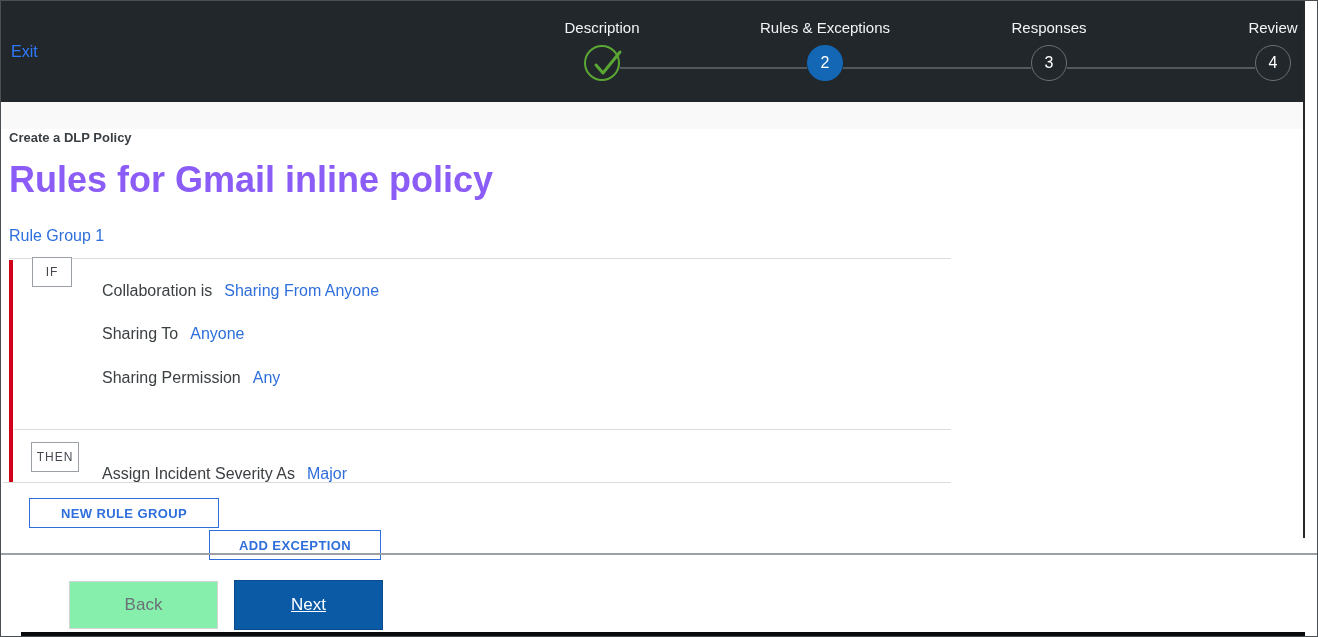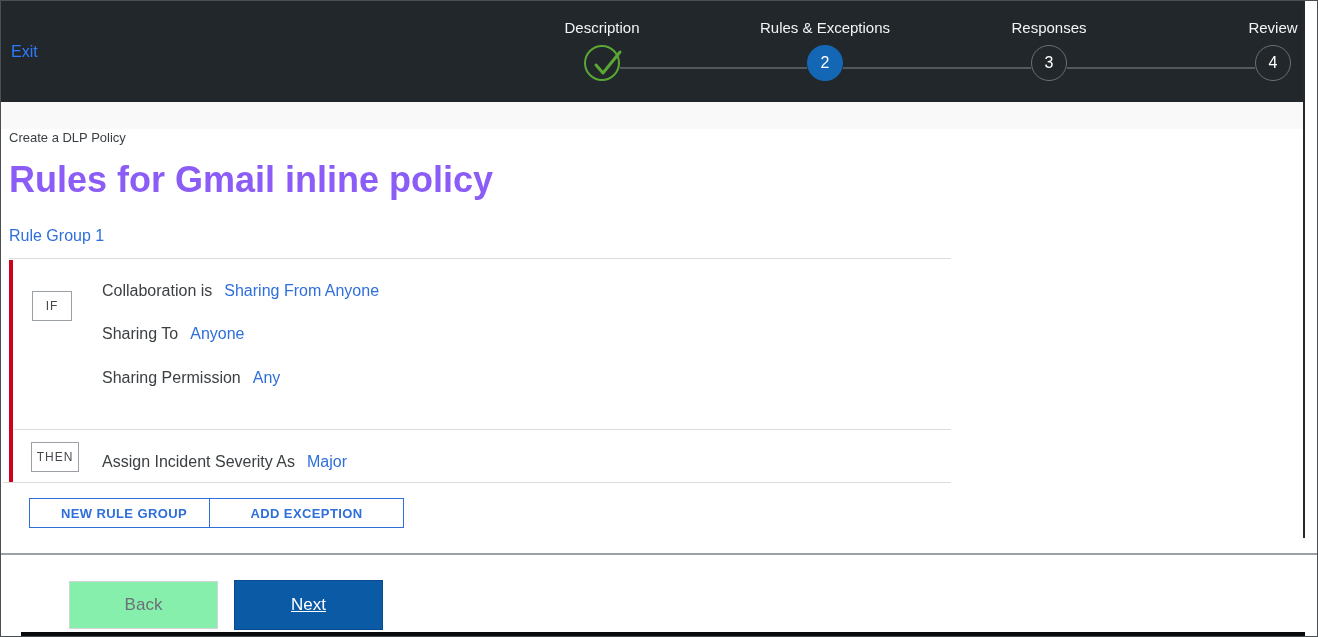--- a/index.html
+++ b/index.html
@@ -21,49 +21,49 @@
   }
   .step-circle.complete{border:2px solid #5aa733;overflow:visible;}
   .step-circle.active{background:#1467b4;}
   .step-circle.upcoming{border:1px solid #6b7075;}
   .check-svg{position:absolute;left:-2px;top:-8px;overflow:visible;}
   .connector{position:absolute;top:66px;height:2px;background:#54585c;}
   
   .subheader{position:absolute;left:0;top:101px;width:1302px;height:27px;background:#f9f9fa;}
   .right-edge-line{position:absolute;left:1302px;top:0;width:2px;height:537px;background:#25292c;}
   
-  .eyebrow{position:absolute;left:8px;top:129px;font-size:13px;font-weight:400;color:#3a3f44;}
+  .eyebrow{position:absolute;left:8px;top:129px;font-size:13px;font-weight:700;color:#3a3f44;}
   .page-title{position:absolute;left:8px;top:158px;font-size:36px;font-weight:700;color:#8b5cf6;}
   .rule-group-link{position:absolute;left:8px;top:226px;font-size:16px;color:#2e6fdb;cursor:pointer;}
   .divider{position:absolute;height:1px;background:#dcdcdc;}
   .divider-1{left:8px;top:257px;width:942px;}
   .divider-2{left:13px;top:428px;width:937px;}
   .divider-3{left:2px;top:481px;width:948px;}
   .red-bar{position:absolute;left:8px;top:259px;width:4px;height:222px;background:#d0021b;}
   .kw-box{
     position:absolute;box-sizing:border-box;border:1px solid #9aa0a6;background:#ffffff;
     display:flex;align-items:center;justify-content:center;
     font-size:12px;letter-spacing:1px;color:#44484e;
   }
-  .if-box{left:31px;top:290px;width:40px;height:30px;}
+  .if-box{left:31px;top:256px;width:40px;height:30px;}
   .then-box{left:30px;top:441px;width:48px;height:30px;}
   .rule-row{position:absolute;left:101px;font-size:16px;color:#3c4043;white-space:nowrap;}
   .rule-row .rule-link{color:#2e6fdb;margin-left:12px;cursor:pointer;}
   .row-cond-0{top:281px;}
   .row-cond-1{top:324px;}
   .row-cond-2{top:368px;}
-  .row-action{top:452px;}
+  .row-action{top:464px;}
   .outline-btn{
     position:absolute;top:497px;height:30px;box-sizing:border-box;background:#ffffff;
     border:1px solid #2e6fdb;color:#2e6fdb;font-size:13px;font-weight:700;
     letter-spacing:.4px;display:flex;align-items:center;justify-content:center;cursor:pointer;
     font-family:"Liberation Sans","DejaVu Sans",sans-serif;
   }
   .new-rule-group-btn{left:28px;width:190px;}
-  .add-exception-btn{left:208px;width:195px;}
+  .add-exception-btn{left:208px;width:172px;margin-top:32px;}
   
   .footer-divider{position:absolute;left:0;top:552px;width:1318px;height:2px;background:#9aa0a3;}
   .footer-btn{
     position:absolute;box-sizing:border-box;font-size:17px;cursor:pointer;
     display:flex;align-items:center;justify-content:center;
     font-family:"Liberation Sans","DejaVu Sans",sans-serif;
   }
   .back-btn{left:68px;top:580px;width:149px;height:48px;background:#86efac;border:1px solid #d3d4d5;color:#6b7177;}
   .next-btn{left:233px;top:579px;width:149px;height:50px;background:#0b5aa6;border:1px solid #094b8d;color:#ffffff;text-decoration:underline;}
   .bottom-black-bar{position:absolute;left:20px;top:631px;width:1284px;height:5px;background:#0a0a0a;}

